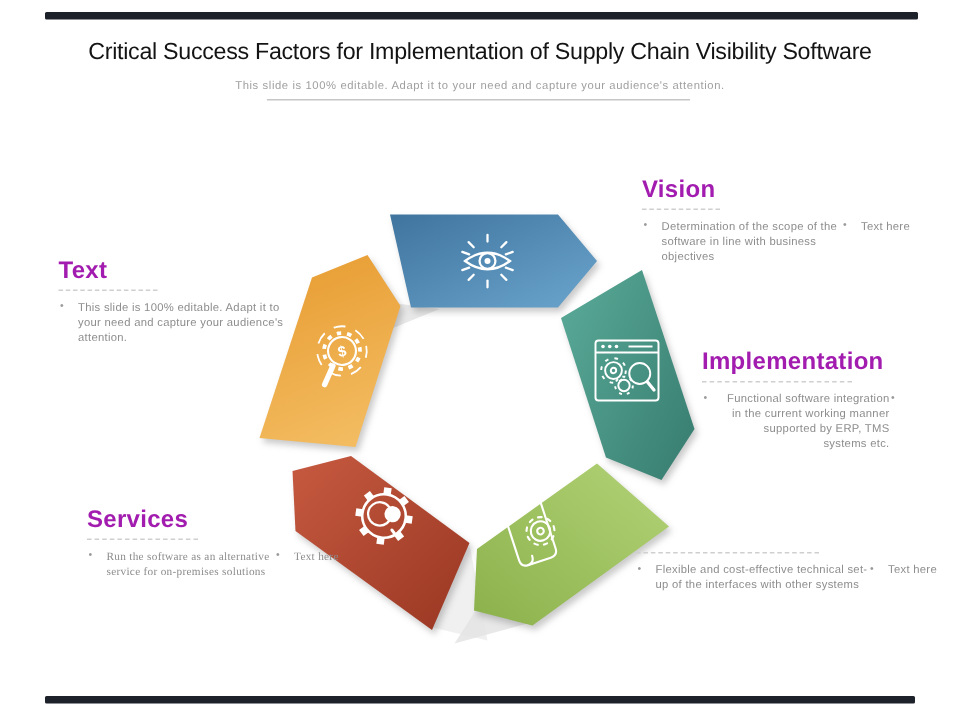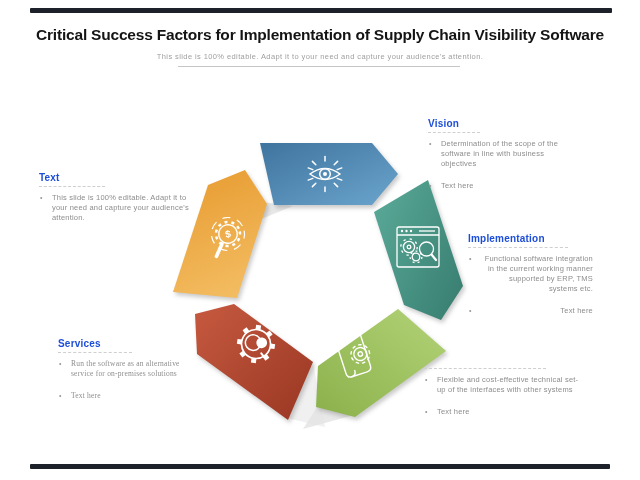--- a/index.html
+++ b/index.html
@@ -2,31 +2,31 @@
 <html><head>
 <meta charset="utf-8">
 <style>
   html,body{margin:0;padding:0;background:#fff;}
   .slide{position:relative;width:640px;height:480px;background:#ffffff;overflow:hidden;
          font-family:"Liberation Sans", sans-serif;}
   .bar{position:absolute;background:#1d212a;height:5px;border-radius:1px;}
   .bar.top{left:30px;width:582px;top:8px;}
   .bar.bottom{left:30px;width:580px;top:464px;}
   .main-title{position:absolute;top:26px;left:0;right:0;text-align:center;
-              font-size:15.5px;font-weight:bold;letter-spacing:-0.2px;color:#141414;white-space:nowrap;}
+              font-size:15.5px;font-weight:normal;letter-spacing:-0.2px;color:#141414;white-space:nowrap;}
   .sub-title{position:absolute;top:52px;left:0;right:0;text-align:center;
              font-size:7.5px;color:#9f9f9f;letter-spacing:0.4px;}
   .sub-underline{position:absolute;top:66px;left:178px;width:282px;border-top:1px solid #c6c6c6;}
   svg.diagram{position:absolute;left:0;top:0;}
   .seg{filter:drop-shadow(2px 3px 2px rgba(80,80,80,0.30));}
   .labels{position:absolute;left:0;top:0;width:640px;height:480px;}
   .factor{position:absolute;}
-  .factor h3{margin:0;font-size:10px;font-weight:bold;color:#1d4ed8;letter-spacing:0.2px;}
+  .factor h3{margin:0;font-size:16px;font-weight:bold;color:#a21caf;letter-spacing:0.2px;}
   .dash{border-bottom:1.5px dashed #cfcfcf;margin:3px 0 6px 0;height:0;}
-  .bullets{display:flex;flex-direction:column;gap:12px;}
+  .bullets{display:flex;gap:0;}
   .b{display:flex;align-items:flex-start;}
   .b .dot{width:12px;flex:0 0 12px;font-size:7px;color:#9a9a9a;line-height:10px;padding-left:1px;}
   .b .txt{font-size:7.5px;color:#8d8d8d;line-height:10px;letter-spacing:0.2px;}
   .f-vision{left:428px;top:118px;width:170px;}
   .f-vision .dash{width:52px;}
   .f-vision .txt{width:120px;}
   .f-functionality{left:468px;top:233px;width:165px;}
   .f-functionality .dash{width:100px;}
   .f-functionality .txt{width:112px;text-align:right;}
   .f-technical{left:424px;top:365px;width:180px;}

